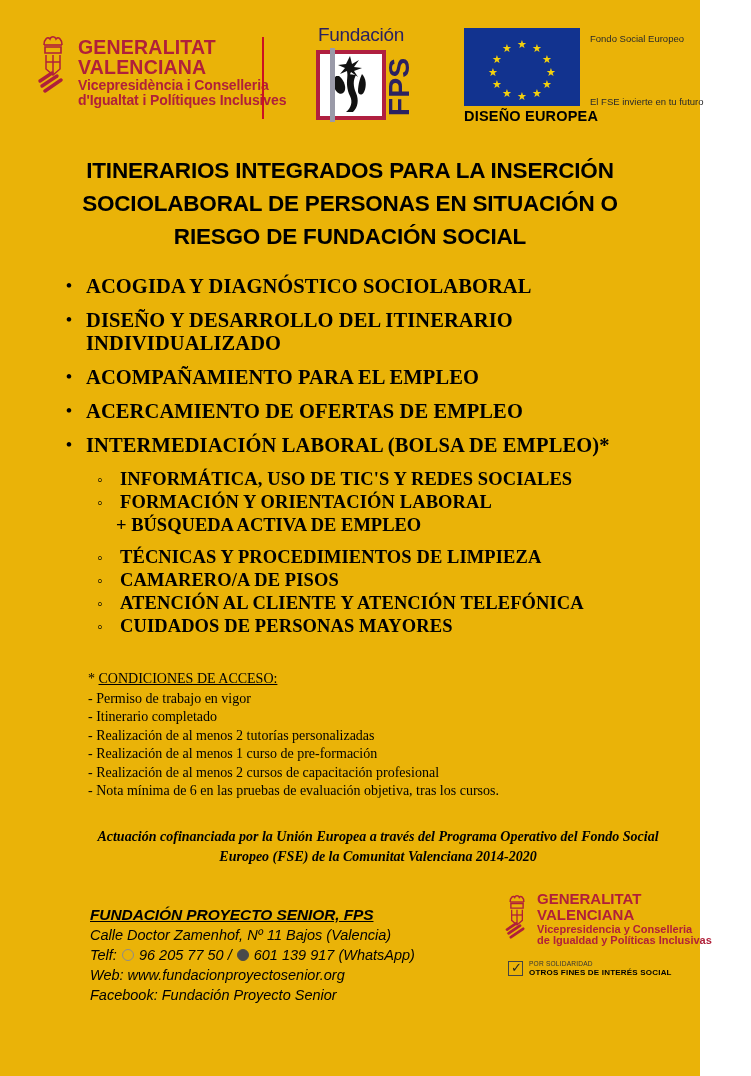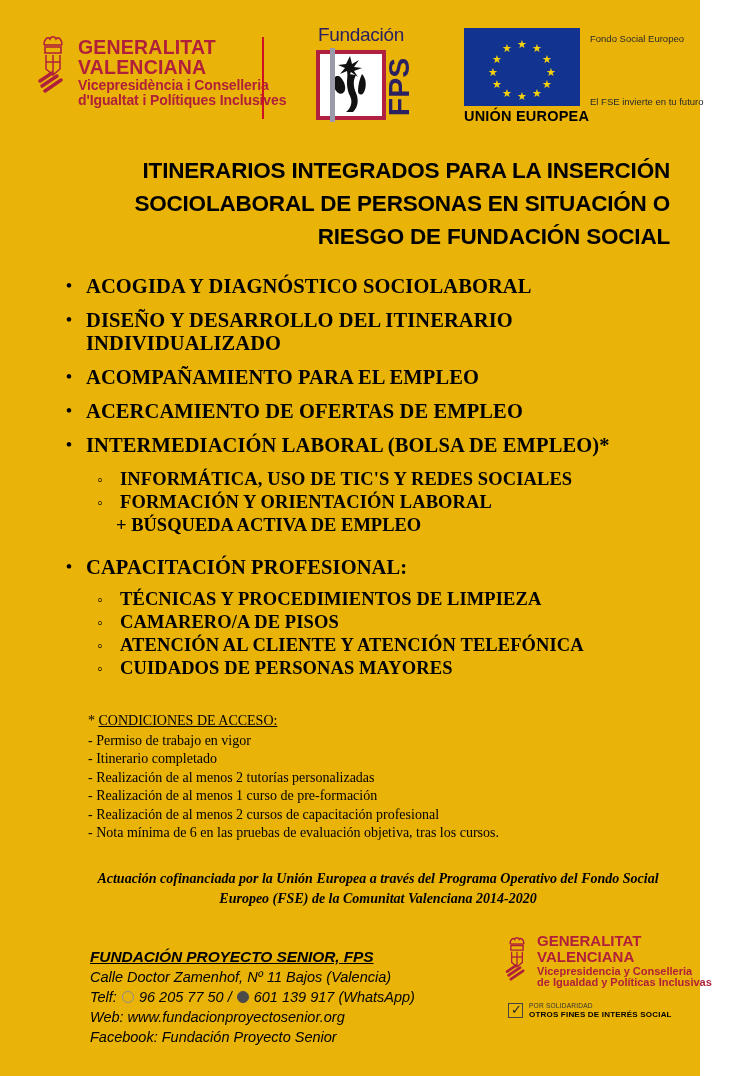--- a/index.html
+++ b/index.html
@@ -172,21 +172,21 @@
     top: 68px;
     font-family: "Liberation Sans", sans-serif;
     font-size: 9.5px;
     color: #2a2a2a;
   }
 
   
   .title {
     margin: 14px auto 0;
     width: 640px;
-    text-align: right;
+    text-align: center;
     font-family: "Liberation Sans", sans-serif;
     font-weight: bold;
     font-size: 22.5px;
     line-height: 33px;
     letter-spacing: -0.2px;
     color: #000;
   }
 
   
   .main-list {
@@ -432,21 +432,21 @@
         <span class="eu-star" style="left:78px;  top:26px;">★</span>
         <span class="eu-star" style="left:28px;  top:26px;">★</span>
         <span class="eu-star" style="left:82px;  top:39px;">★</span>
         <span class="eu-star" style="left:24px;  top:39px;">★</span>
         <span class="eu-star" style="left:78px;  top:51px;">★</span>
         <span class="eu-star" style="left:28px;  top:51px;">★</span>
         <span class="eu-star" style="left:68px;  top:60px;">★</span>
         <span class="eu-star" style="left:38px;  top:60px;">★</span>
         <span class="eu-star" style="left:53px;  top:63px;">★</span>
       </div>
-      <div class="eu-union">UNIÓN EUROPEA</div>
+      <div class="eu-union">DISEÑO EUROPEA</div>
       <div class="eu-cap-top">Fondo Social Europeo</div>
       <div class="eu-cap-bot">El FSE invierte en tu futuro</div>
     </div>
   </div>
 
   <div class="title">
     <div>ITINERARIOS INTEGRADOS PARA LA INSERCIÓN</div>
     <div>SOCIOLABORAL DE PERSONAS EN SITUACIÓN O</div>
     <div>RIESGO DE FUNDACIÓN SOCIAL</div>
   </div>
@@ -458,23 +458,20 @@
     <li class="main-item">ACERCAMIENTO DE OFERTAS DE EMPLEO</li>
     <li class="main-item">INTERMEDIACIÓN LABORAL (BOLSA DE EMPLEO)*</li>
 
   </ul>
   <ul class="sub-list">
     <li class="sub-item">INFORMÁTICA, USO DE TIC'S Y REDES SOCIALES</li>
     <li class="sub-item">FORMACIÓN Y ORIENTACIÓN LABORAL</li>
     <li class="sub-cont">+ BÚSQUEDA ACTIVA DE EMPLEO</li>
   </ul>
 
-  <ul class="main-list" style="margin-top:19px;">
-    <li class="main-item tight">CAPACITACIÓN PROFESIONAL:</li>
-  </ul>
   <ul class="sub-list">
     <li class="sub-item">TÉCNICAS Y PROCEDIMIENTOS DE LIMPIEZA</li>
     <li class="sub-item">CAMARERO/A DE PISOS</li>
     <li class="sub-item">ATENCIÓN AL CLIENTE Y ATENCIÓN TELEFÓNICA</li>
     <li class="sub-item">CUIDADOS DE PERSONAS MAYORES</li>
   </ul>
 
   <div class="conditions">
     <div class="cond-head"><span>* </span><span class="u">CONDICIONES DE ACCESO:</span></div>
     <div>- Permiso de trabajo en vigor</div>

